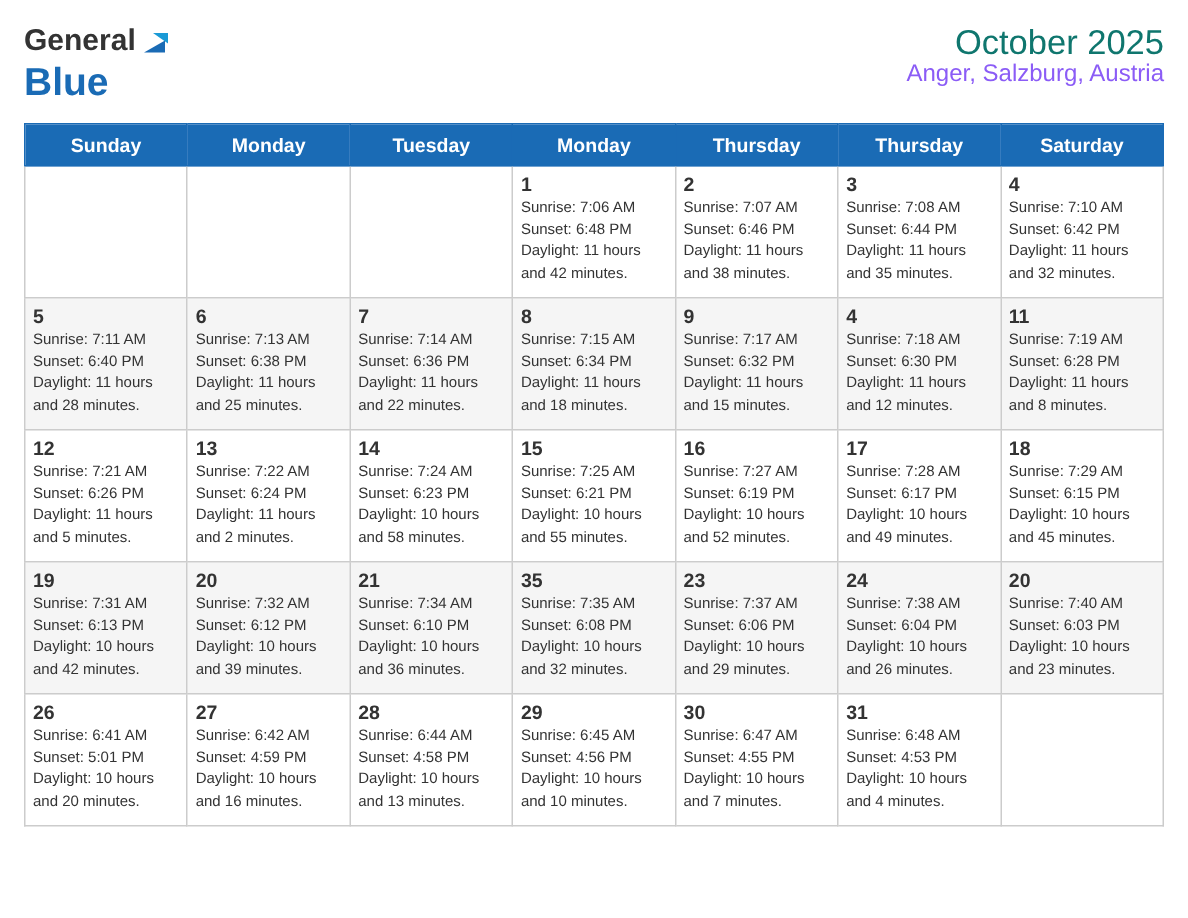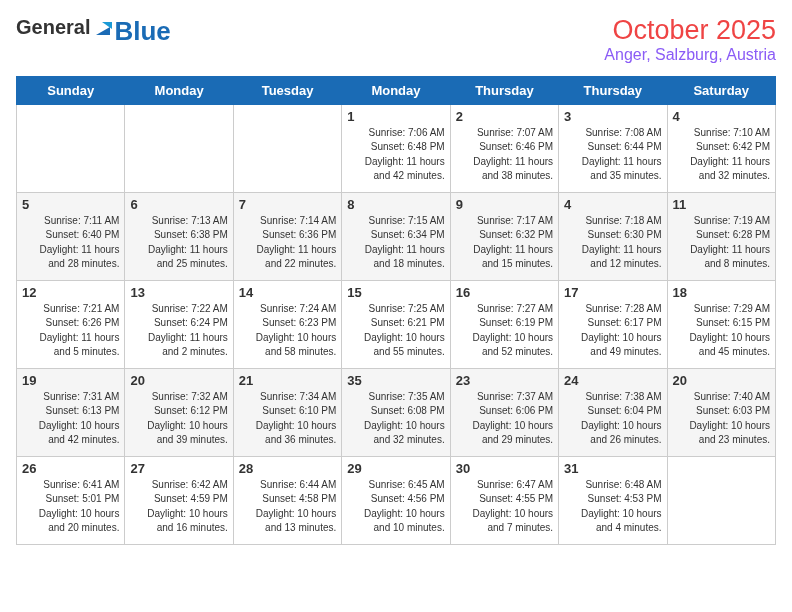--- a/index.html
+++ b/index.html
@@ -11,21 +11,21 @@
       padding: 16px;
     }
     .header {
       display: flex;
       justify-content: space-between;
       align-items: flex-start;
       margin-bottom: 12px;
     }
     .logo {
       display: flex;
-      flex-direction: row;
+      flex-direction: column;
       align-items: flex-start;
     }
     .logo-general {
       font-size: 20px;
       font-weight: bold;
       color: #333;
     }
     .logo-blue {
       font-size: 26px;
       font-weight: bold;
@@ -33,23 +33,23 @@
     }
     .logo-row {
       display: flex;
       align-items: center;
       gap: 2px;
     }
     .title-block {
       text-align: right;
     }
     .month-title {
-      font-size: 27px;
+      font-size: 23px;
       font-weight: 300;
-      color: #ef4444;
+      color: #0f766e;
       line-height: 1.1;
     }
     .location {
       font-size: 16px;
       color: #8b5cf6;
     }
     .calendar {
       width: 100%;
       border-collapse: collapse;
       border: 1px solid #ccc;
@@ -78,21 +78,20 @@
     }
     .day-number {
       font-size: 13px;
       font-weight: bold;
       margin-bottom: 2px;
     }
     .day-info {
       font-size: 10px;
       line-height: 1.45;
       color: #333;
-      text-align: right;
     }
     .empty-cell {
       background: #f9f9f9;
     }
   </style>
 </head>
 <body>
 
 <div class="header">
   <div class="logo">

